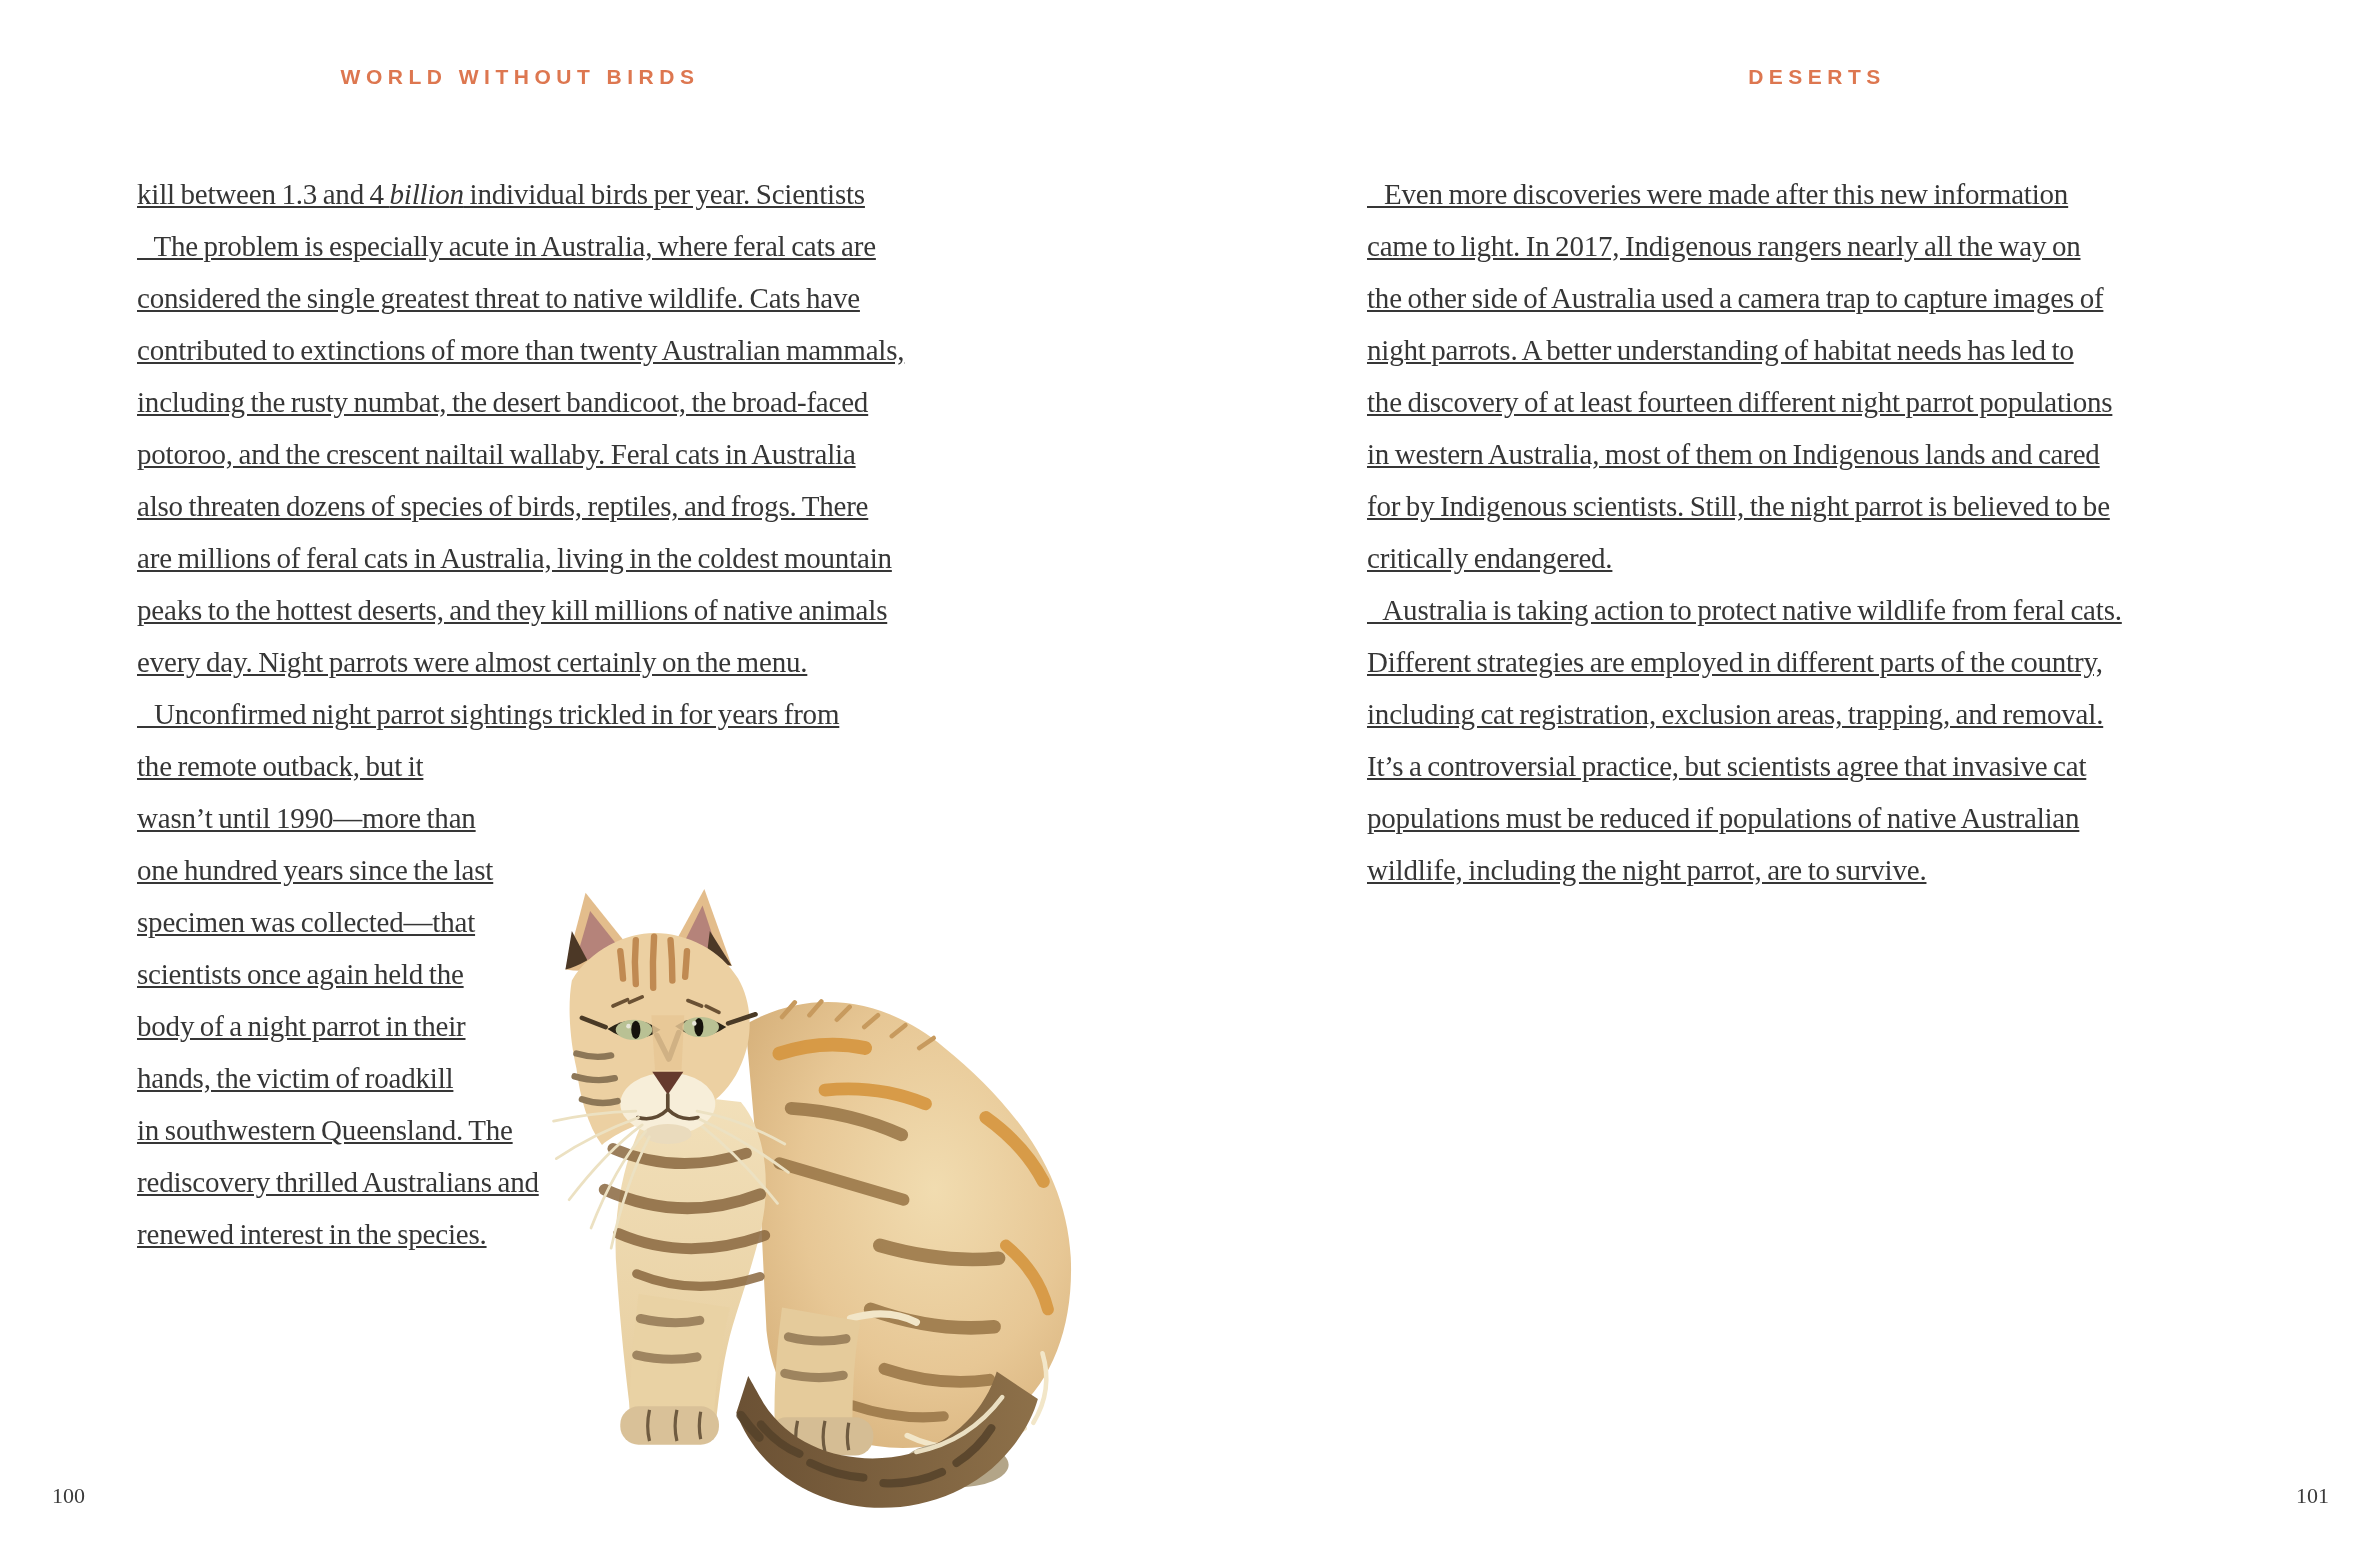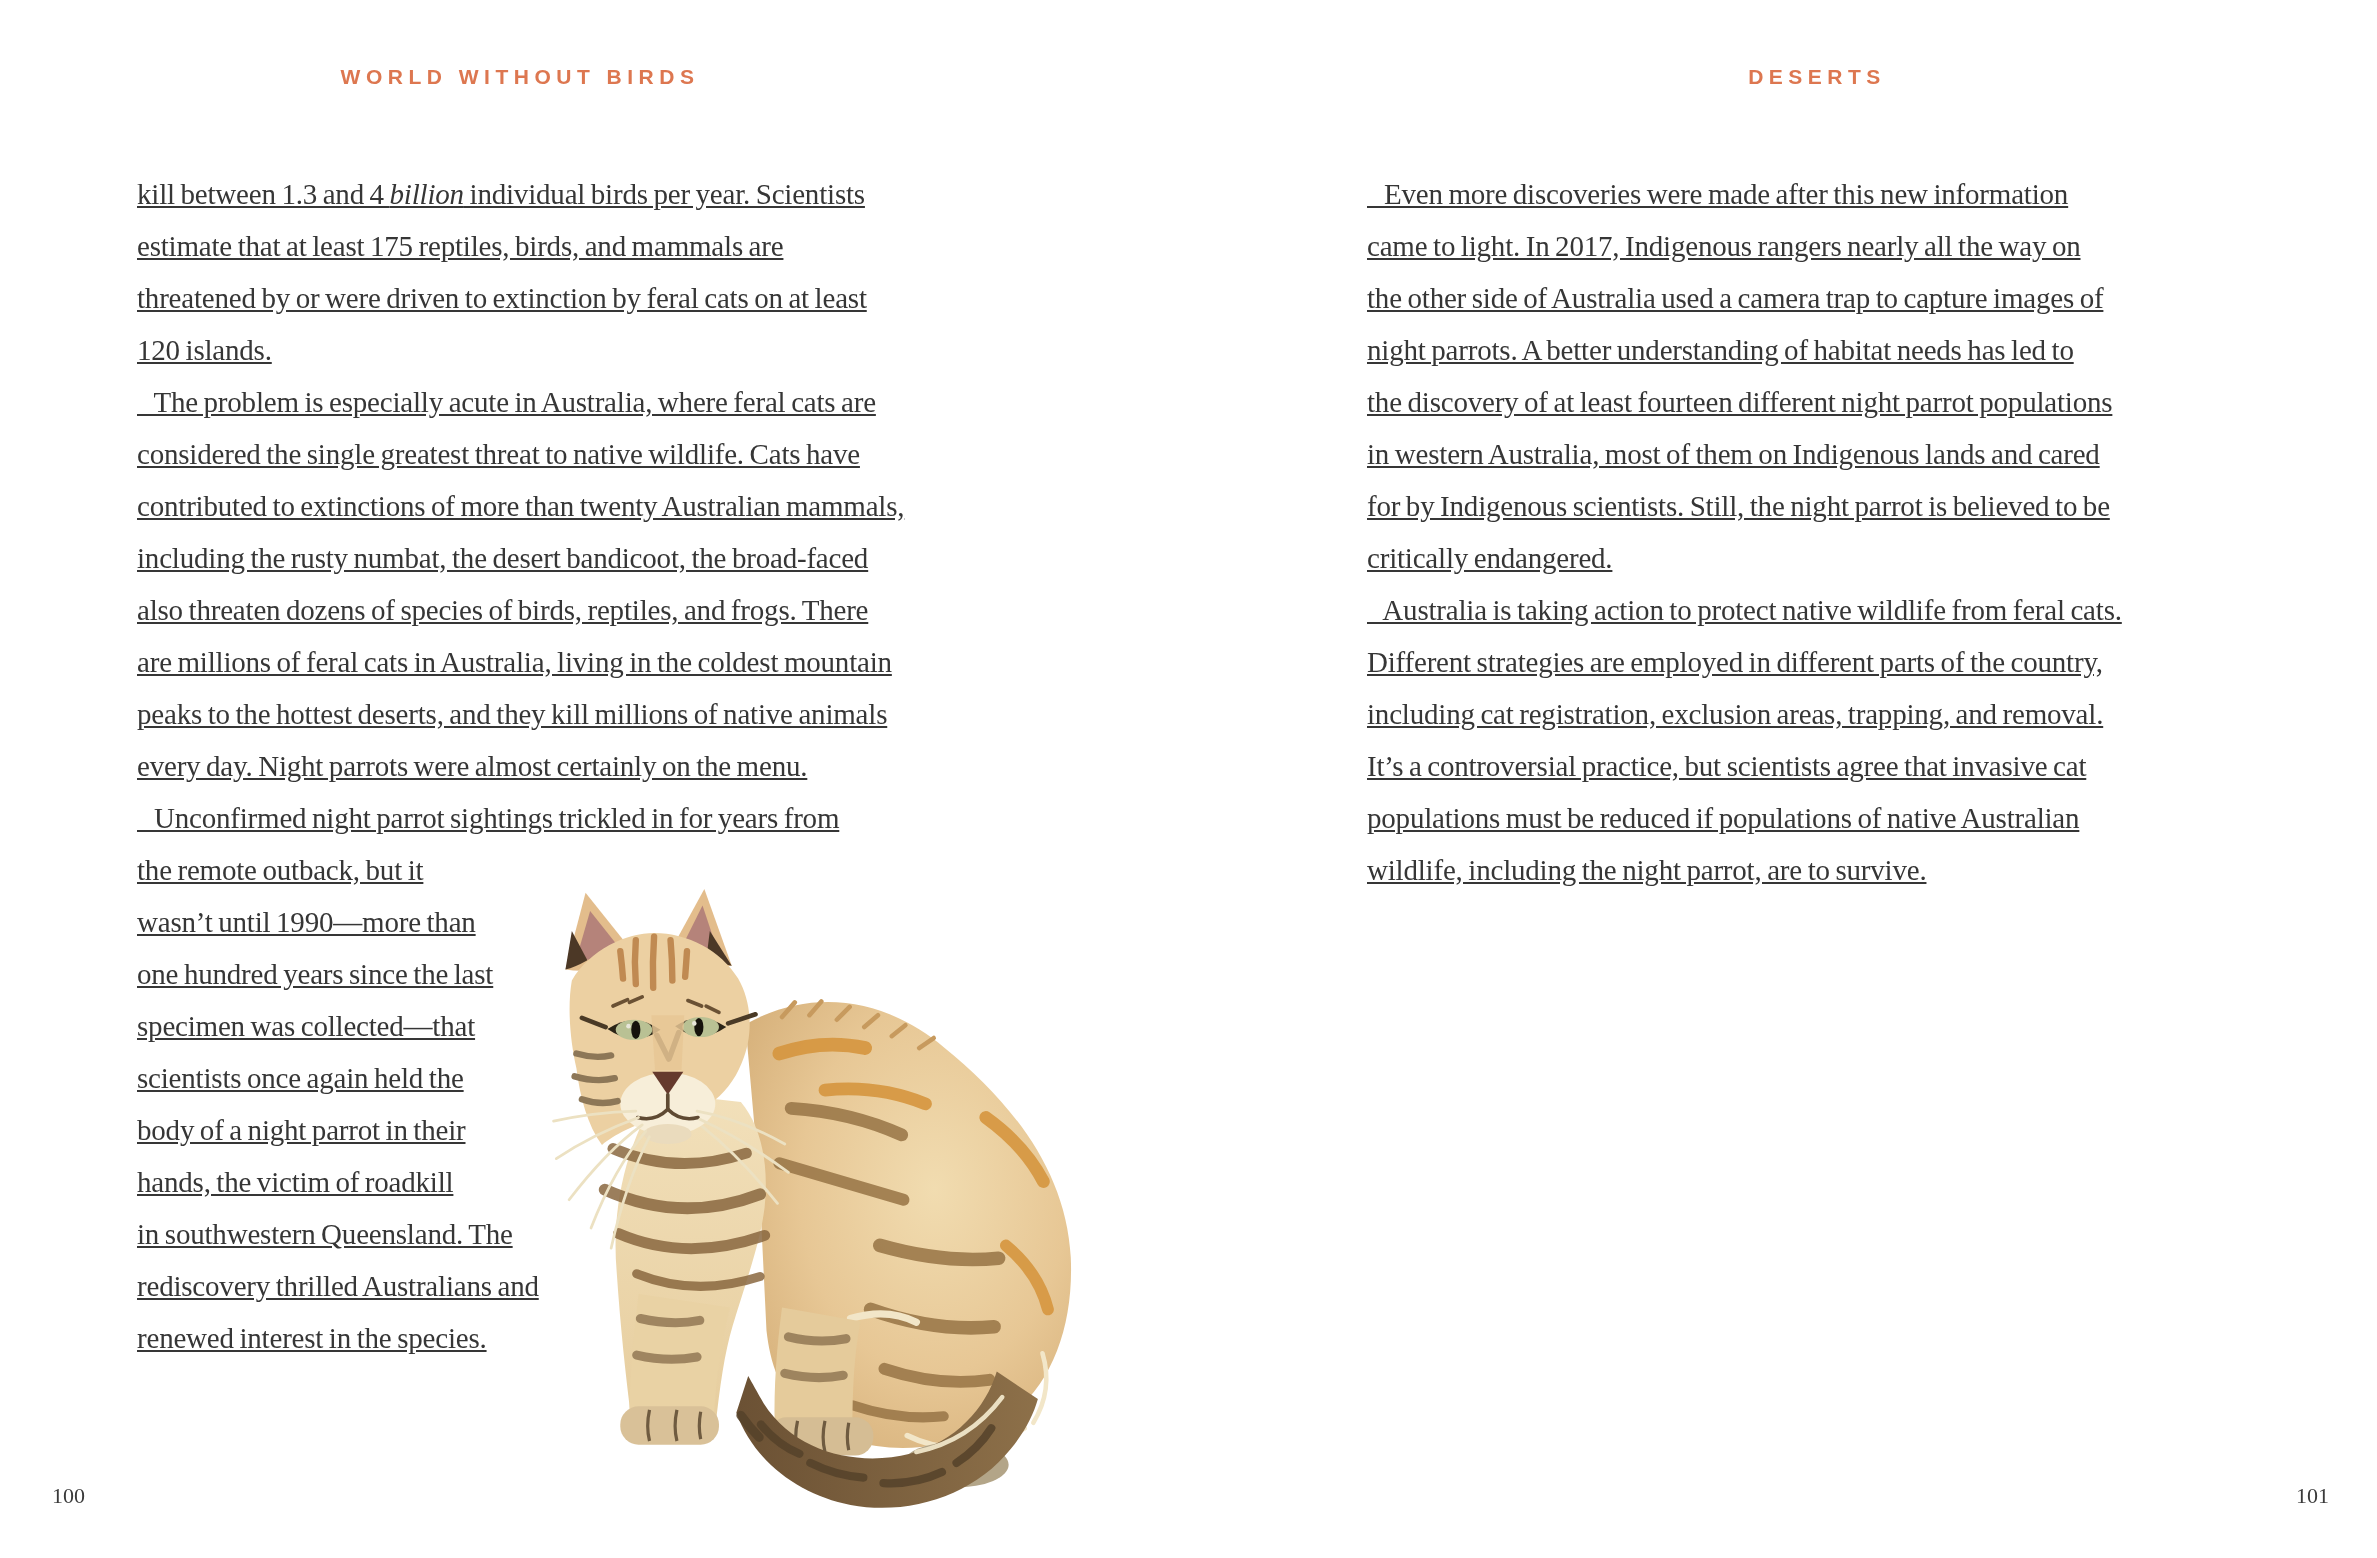--- a/index.html
+++ b/index.html
@@ -23,29 +23,25 @@
 <body>
 
 <div class="spread">
 
   <div>
     <div class="running-head" style="left:520px;">WORLD WITHOUT BIRDS</div>
 
     <div class="text-col" style="left:137px;width:878px;">
       <div class="tline"><span>kill between 1.3 and 4 </span><em>billion</em><span> individual birds per year. Scientists</span></div>
       <div>
-          <div class="tline">estimate that at least 175 reptiles, birds, and mammals are</div>
-          <div class="tline">threatened by or were driven to extinction by feral cats on at least</div>
-          <div class="tline">120 islands.</div>
-        </div>
-      <div>
           <div class="tline">   The problem is especially acute in Australia, where feral cats are</div>
           <div class="tline">considered the single greatest threat to native wildlife. Cats have</div>
           <div class="tline">contributed to extinctions of more than twenty Australian mammals,</div>
           <div class="tline">including the rusty numbat, the desert bandicoot, the broad-faced</div>
+          <div class="tline">potoroo, and the crescent nailtail wallaby. Feral cats in Australia</div>
           <div class="tline">also threaten dozens of species of birds, reptiles, and frogs. There</div>
           <div class="tline">are millions of feral cats in Australia, living in the coldest mountain</div>
           <div class="tline">peaks to the hottest deserts, and they kill millions of native animals</div>
           <div class="tline">every day. Night parrots were almost certainly on the menu.</div>
         </div>
       <div>
           <div class="tline">   Unconfirmed night parrot sightings trickled in for years from</div>
           <div class="tline">the remote outback, but it</div>
           <div class="tline">wasn’t until 1990—more than</div>
           <div class="tline">one hundred years since the last</div>

